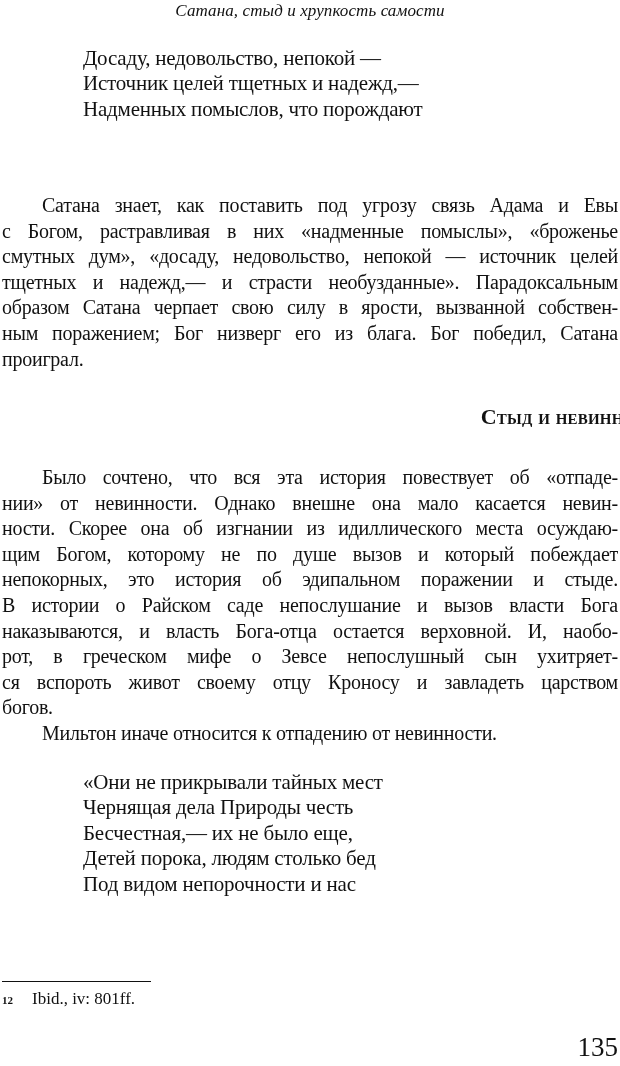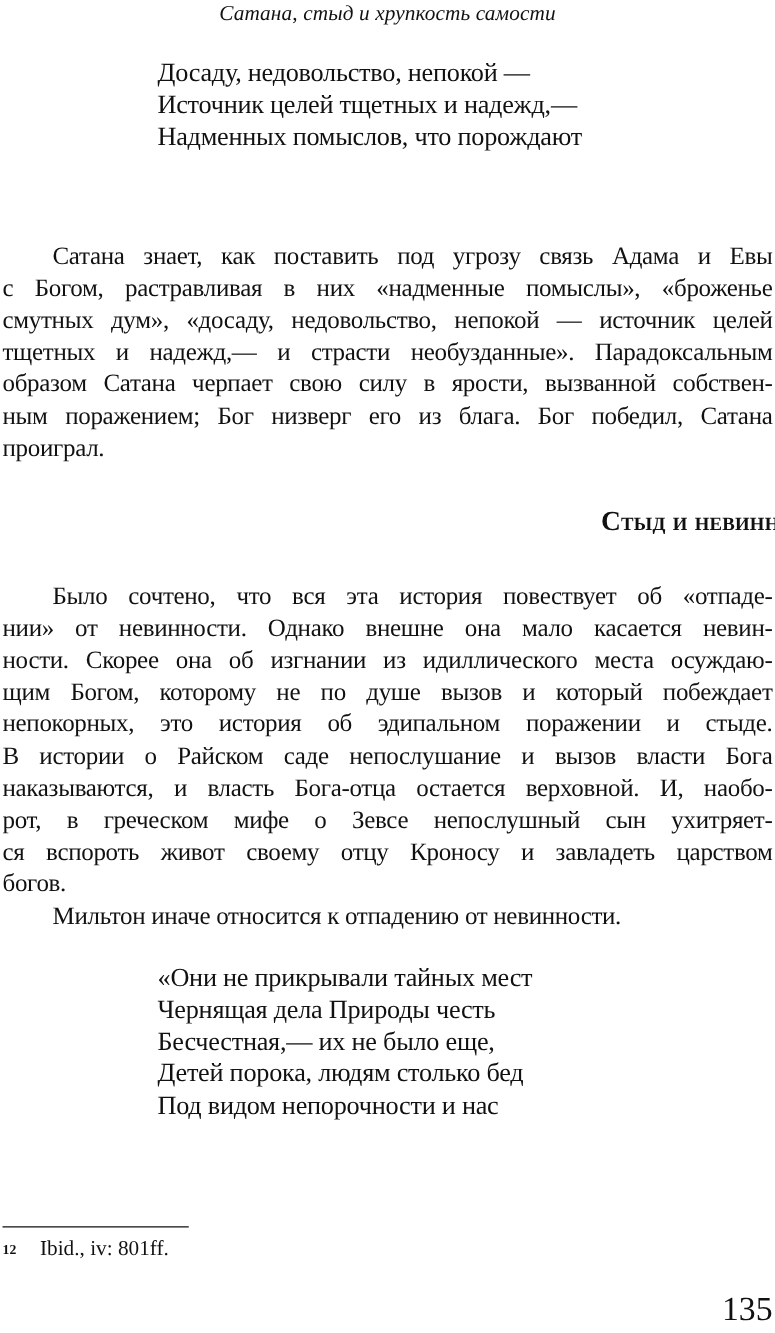--- a/index.html
+++ b/index.html
@@ -27,21 +27,21 @@
       letter-spacing: 0.1px;
     }
     .verse {
       position: absolute;
       left: 83px;
       font-size: 21px;
       line-height: 25.4px;
       white-space: nowrap;
       letter-spacing: -0.2px;
     }
-    .verse .line { display: block; margin-left: 43px; }
+    .verse .line { display: block; }
     .verse sup {
       font-size: 12px;
       vertical-align: top;
       line-height: 12px;
       position: relative;
       top: 2px;
     }
     .para {
       position: absolute;
       left: 2px;

